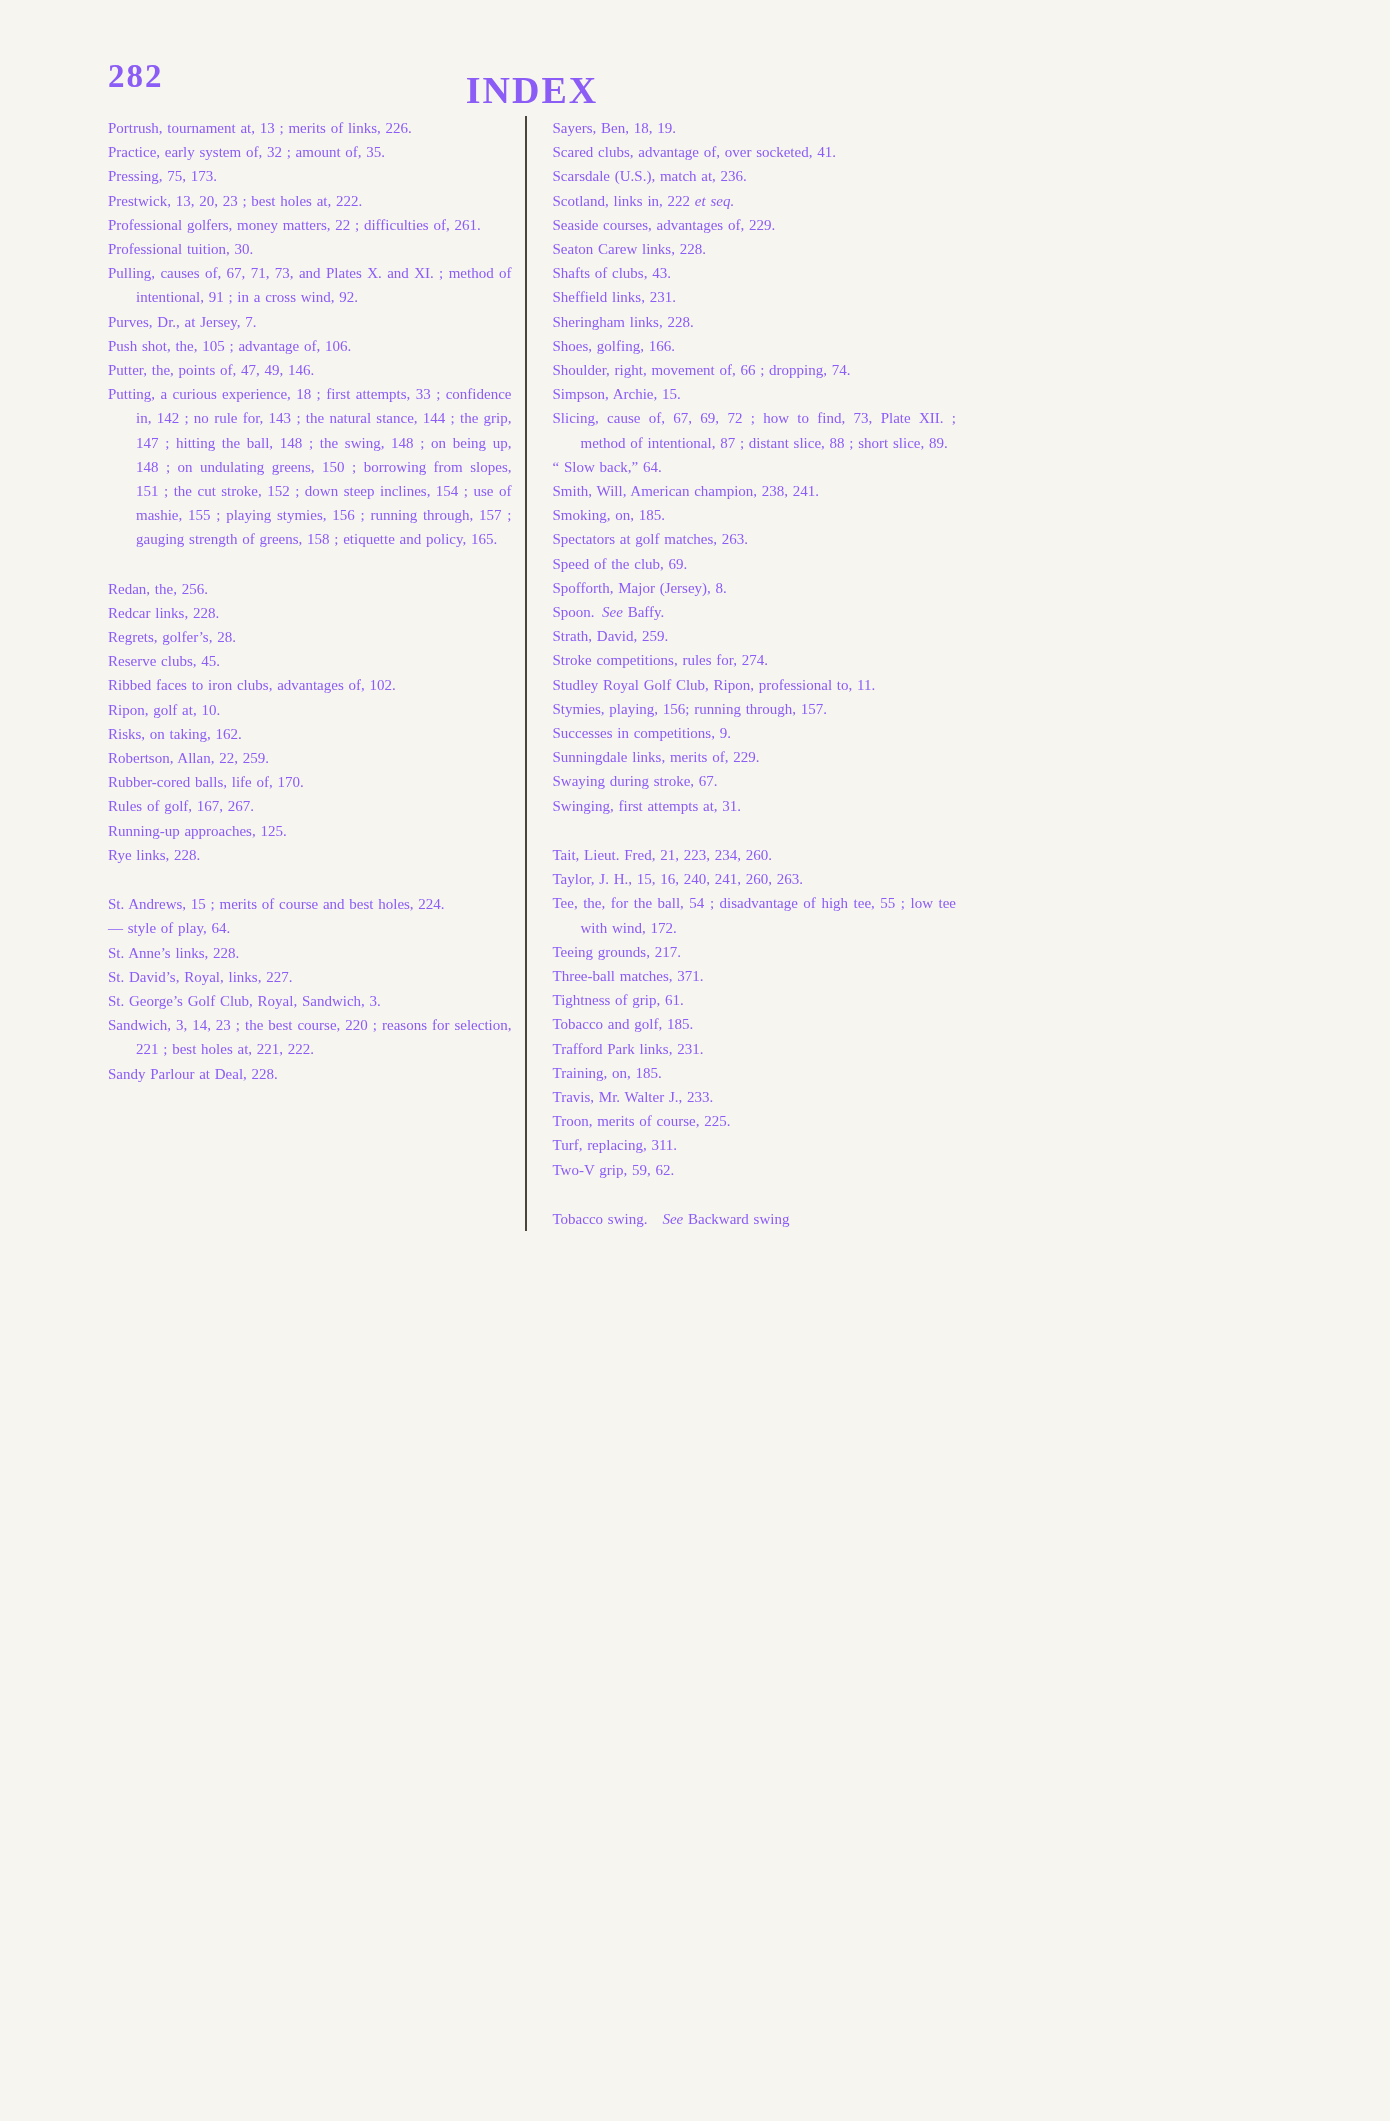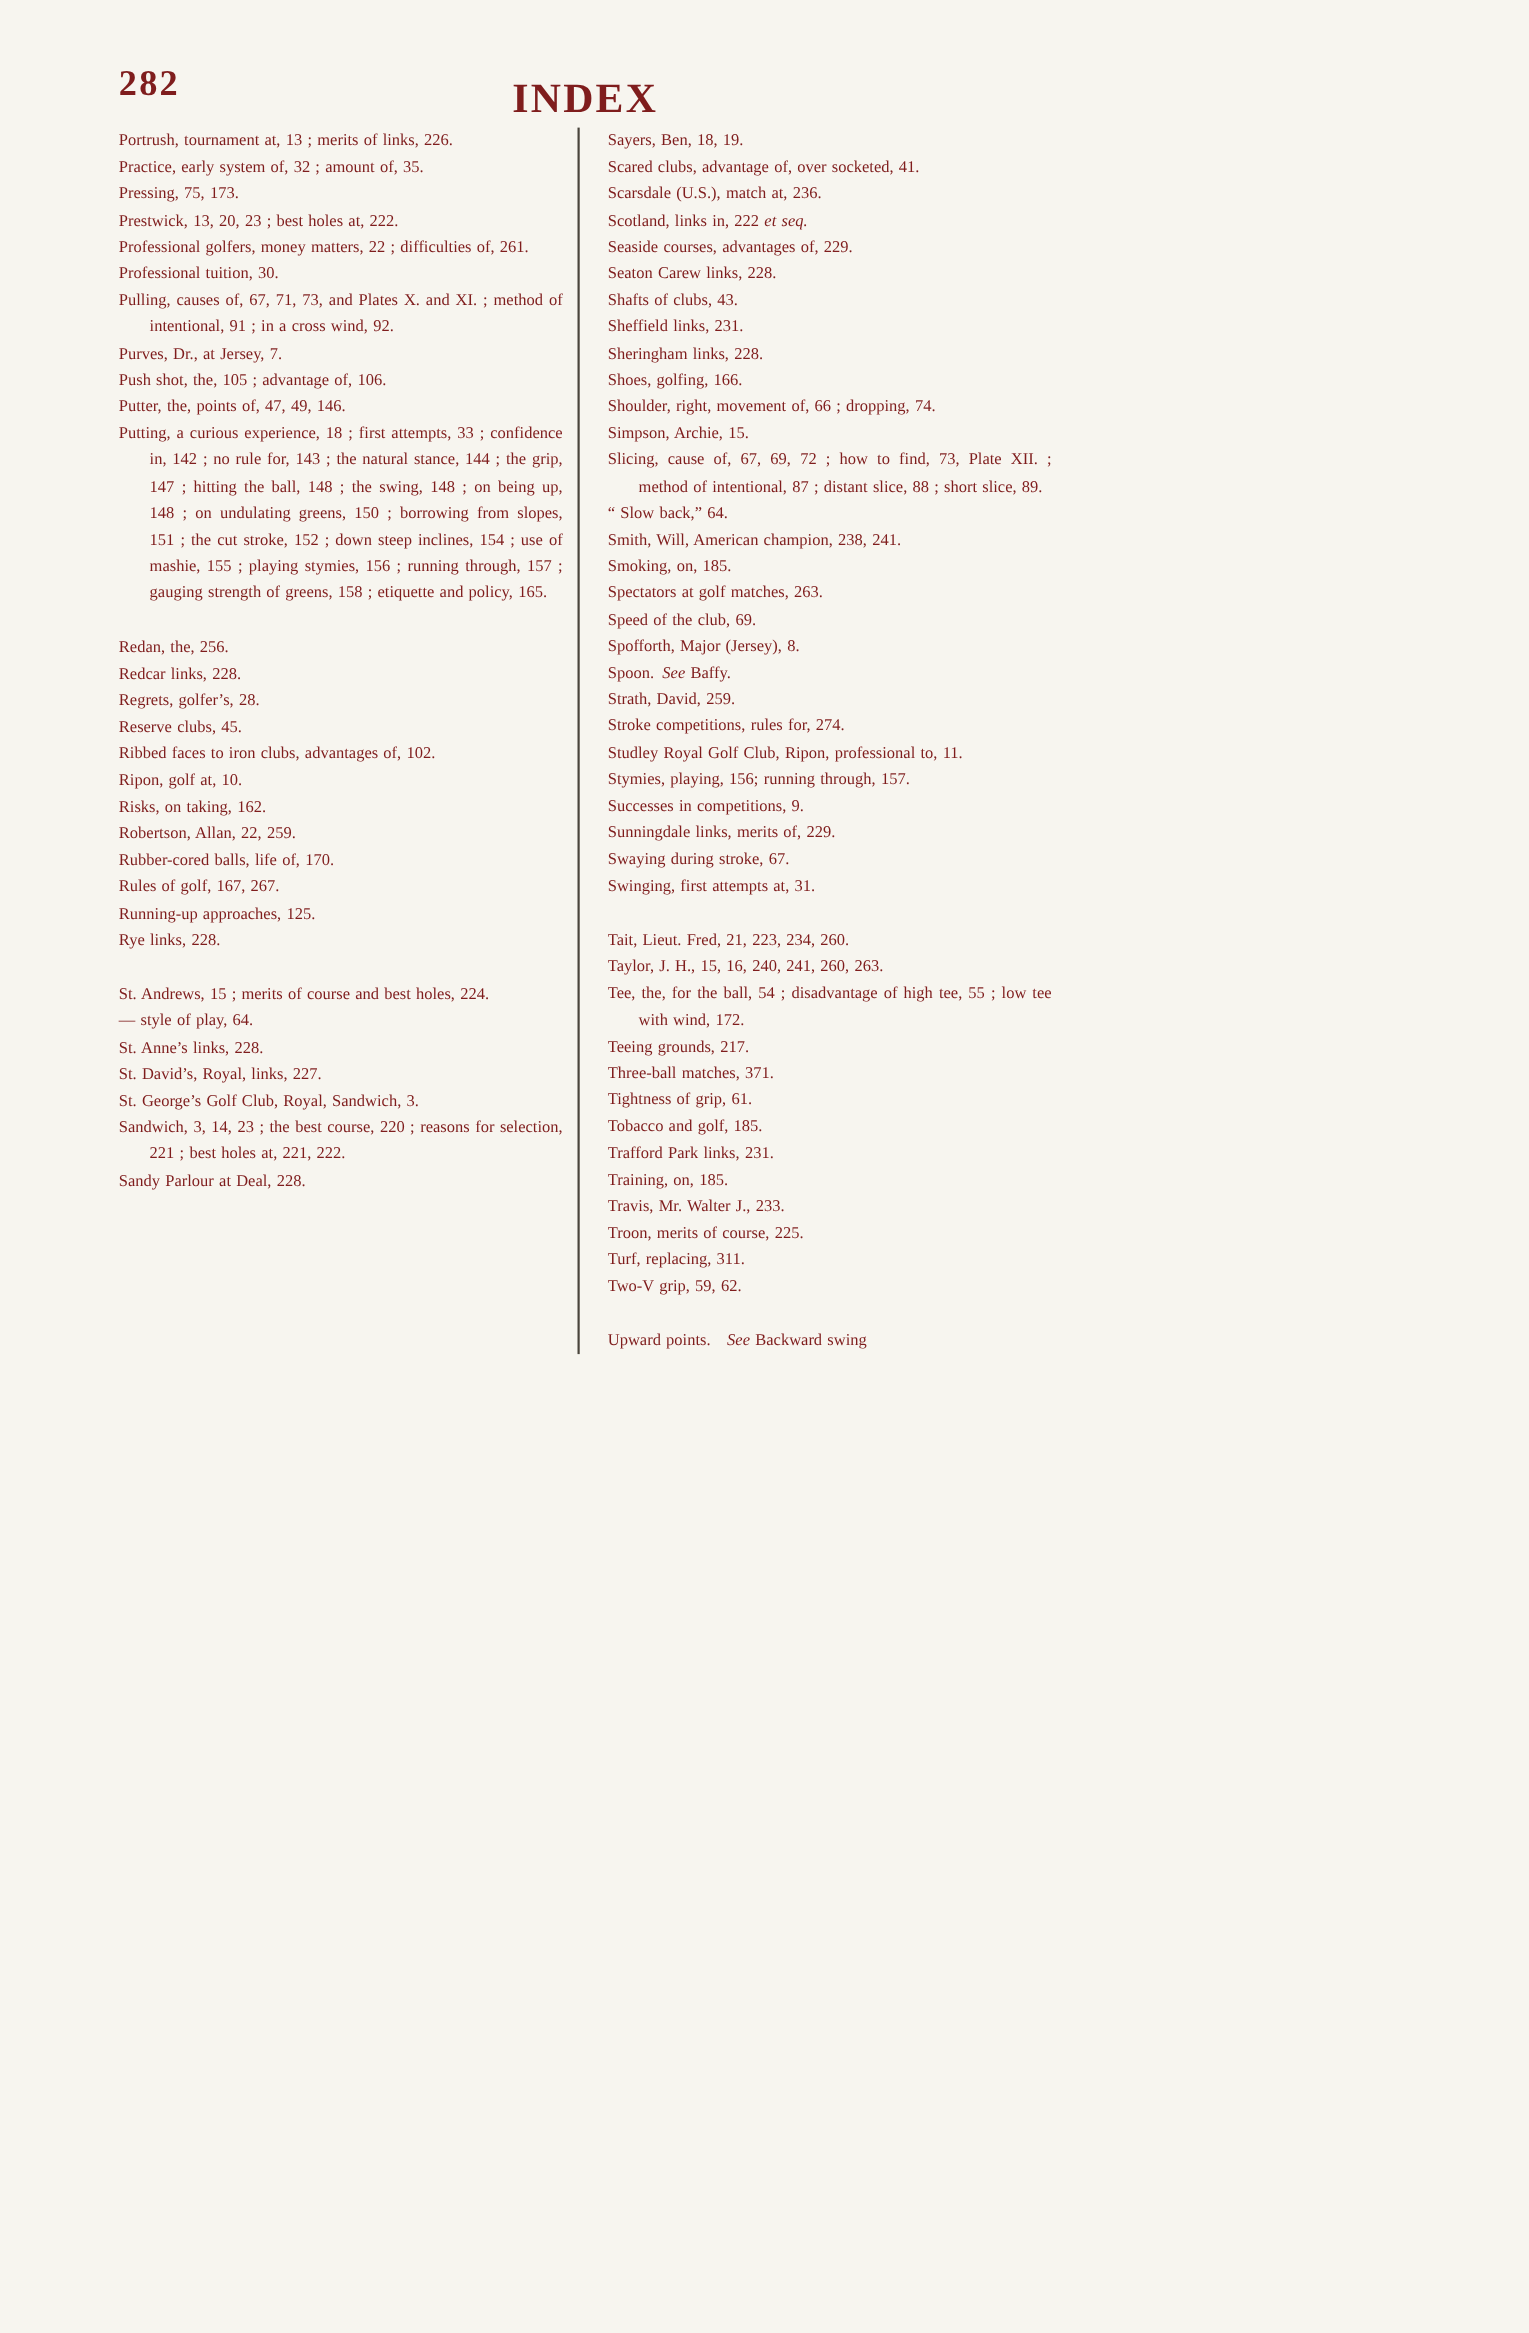--- a/index.html
+++ b/index.html
@@ -7,21 +7,21 @@
     padding: 0;
     background: #e8e6e0;
   }
   .page {
     position: relative;
     width: 1390px;
     height: 2121px;
     background: #f7f5ef;
     overflow: hidden;
     font-family: "Liberation Serif", "DejaVu Serif", serif;
-    color: #7f1d1d;
+    color: #8b5cf6;
   }
   .content {
     position: absolute;
     left: 108px;
     top: 52px;
     width: 848px;
   }
   .page-header {
     position: relative;
     height: 56px;
@@ -153,17 +153,17 @@
           <p class="entry"><span>Teeing grounds, 217.</span></p>
           <p class="entry"><span>Three-ball matches, 371.</span></p>
           <p class="entry"><span>Tightness of grip, 61.</span></p>
           <p class="entry"><span>Tobacco and golf, 185.</span></p>
           <p class="entry"><span>Trafford Park links, 231.</span></p>
           <p class="entry"><span>Training, on, 185.</span></p>
           <p class="entry"><span>Travis, Mr. Walter J., 233.</span></p>
           <p class="entry"><span>Troon, merits of course, 225.</span></p>
           <p class="entry"><span>Turf, replacing, 311.</span></p>
           <p class="entry"><span>Two-V grip, 59, 62.</span></p>
-          <p class="entry gap"><span>Upward points.  </span><span class="it">See</span><span> Backward swing</span></p>
+          <p class="entry gap"><span>Tobacco swing.  </span><span class="it">See</span><span> Backward swing</span></p>
         </div>
     </div>
   </div>
 </div>
 
 </body></html>

